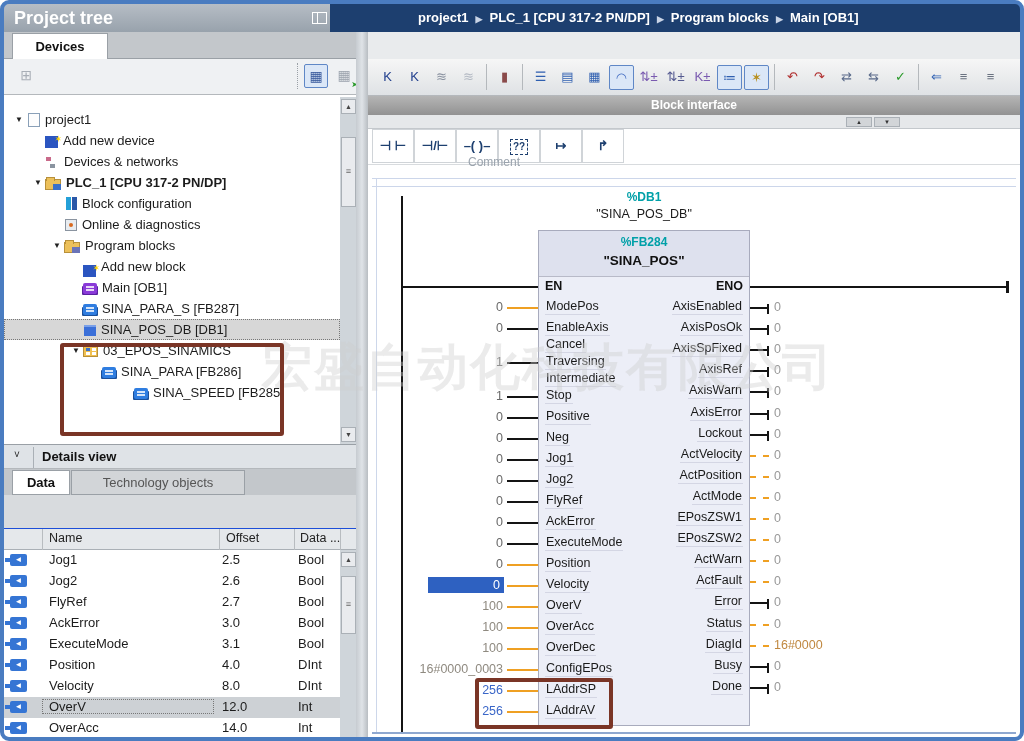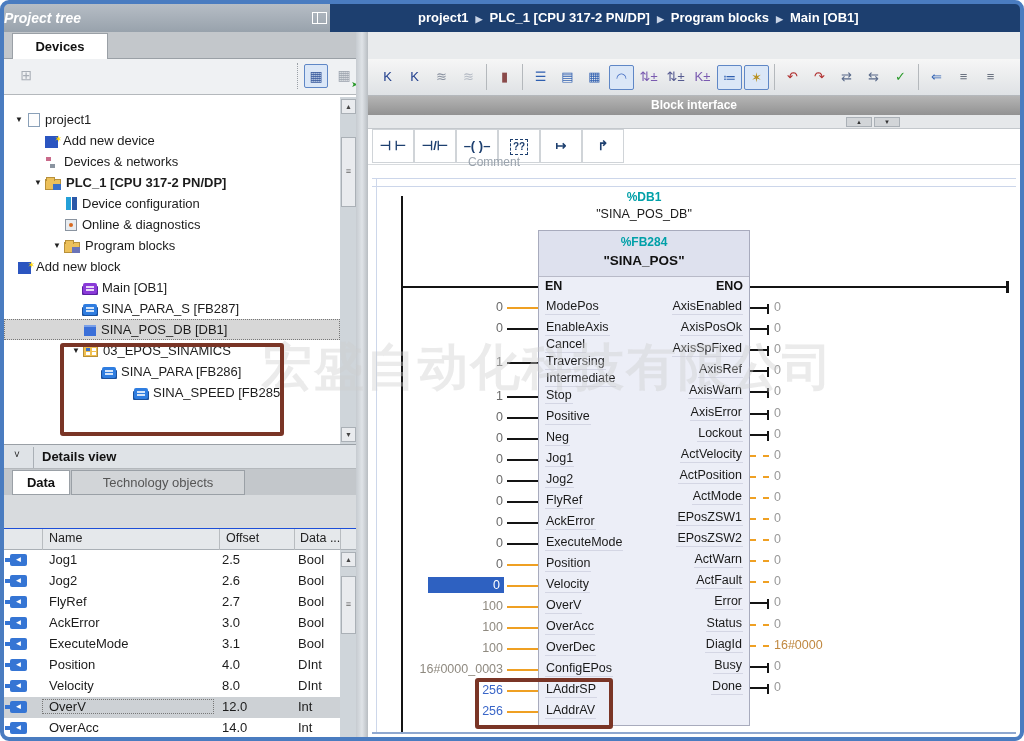--- a/index.html
+++ b/index.html
@@ -2,21 +2,21 @@
 <html style="--frame: #4a7cc0; --navy: #1d3f6f; --teal: #00a0a8; --orange: #efa023; --selblue: #2e61c1; --brown: #7a3526; --linkblue: #3a66c8;"><head>
 <meta charset="utf-8">
 <style>
   html,body{margin:0;padding:0;background:#fff;}
   *{box-sizing:border-box;font-family:"Liberation Sans",sans-serif;}
   #screen{position:relative;width:1024px;height:741px;background:#fff;overflow:hidden;}
   #frame{position:absolute;inset:0;border:4px solid var(--frame,#4a7cc0);border-radius:9px;pointer-events:none;z-index:60;}
 
   
   #left{position:absolute;left:4px;top:4px;width:352px;height:733px;background:#fff;}
-  #lp-title{position:absolute;left:0;top:0;width:326px;height:28px;background:linear-gradient(#b6bdc5,#98a2ac);color:#fff;font-weight:bold;font-size:14px;line-height:28px;font-style:italic;}
+  #lp-title{position:absolute;left:0;top:0;width:326px;height:28px;background:linear-gradient(#b6bdc5,#98a2ac);color:#fff;font-weight:bold;font-size:18px;line-height:28px;padding-left:10px;}
   #panes-icon{position:absolute;left:308px;top:8px;width:15px;height:12px;border:1px solid #fff;}
   #panes-icon:before{content:"";position:absolute;left:4px;top:0;width:1px;height:100%;background:#fff;}
   #lp-corner{position:absolute;left:326px;top:0;width:38px;height:28px;background:var(--navy,#1d3f6f);color:#fff;font-size:10px;text-align:center;line-height:28px;}
   #lp-tabs{position:absolute;left:0;top:28px;width:364px;height:27px;background:#c3c7cb;border-bottom:1px solid #9aa0a6;}
   .tab-devices{position:absolute;left:8px;top:1px;width:96px;height:26px;background:#fff;border:1px solid #9aa0a6;border-bottom:none;font-weight:bold;font-size:13px;text-align:center;line-height:25px;color:#111;}
   #lp-toolbar{position:absolute;left:0;top:55px;width:352px;height:36px;background:#eff1f3;border-bottom:1px solid #b4b8bc;}
   .lp-ticon{position:absolute;top:5px;width:24px;height:24px;font-size:14px;text-align:center;line-height:23px;color:#9aa2ac;}
   .lp-ticon.framed{border:1px solid #5f87c6;background:#dbe7f7;border-radius:2px;color:#34569a;}
   .lp-ticon.garrow:after{content:"➤";position:absolute;right:-2px;top:9px;font-size:8px;color:#2a9a2a;}
   .dotsep{position:absolute;left:293px;top:4px;height:26px;border-left:1px dotted #9aa0a6;}
@@ -178,33 +178,33 @@
           <span class="tlabel">Devices &amp; networks</span>
         </div>
         <div class="trow" style="padding-left: 27px;">
           <span class="tarrow">▼</span>
           <span class="ti ti-plcfolder"></span>
           <span class="tlabel bold">PLC_1 [CPU 317-2 PN/DP]</span>
         </div>
         <div class="trow" style="padding-left: 46px;">
           <span class="tarrow"></span>
           <span class="ti ti-config"></span>
-          <span class="tlabel">Device configuration</span>
+          <span class="tlabel">Block configuration</span>
         </div>
         <div class="trow" style="padding-left: 46px;">
           <span class="tarrow"></span>
           <span class="ti ti-diag"></span>
           <span class="tlabel">Online &amp; diagnostics</span>
         </div>
         <div class="trow" style="padding-left: 46px;">
           <span class="tarrow">▼</span>
           <span class="ti ti-blkfolder"></span>
           <span class="tlabel">Program blocks</span>
         </div>
-        <div class="trow" style="">
+        <div class="trow" style="padding-left: 65px; align-items: flex-end;">
           <span class="tarrow"></span>
           <span class="ti ti-add"></span>
           <span class="tlabel">Add new block</span>
         </div>
         <div class="trow" style="padding-left: 65px;">
           <span class="tarrow"></span>
           <span class="ti ti-ob"></span>
           <span class="tlabel">Main [OB1]</span>
         </div>
         <div class="trow" style="padding-left: 65px;">

